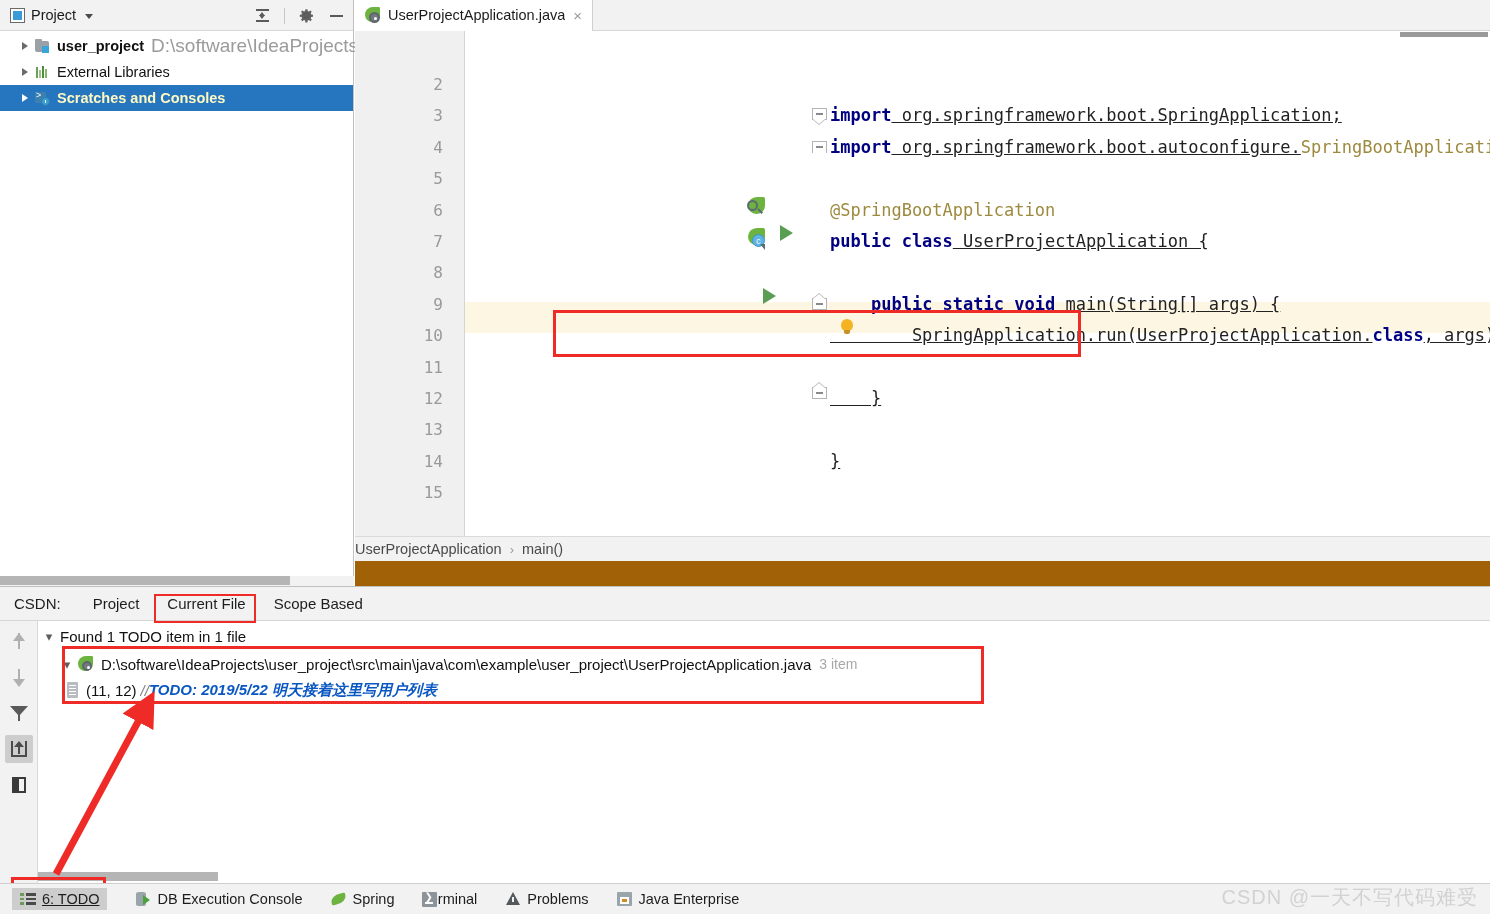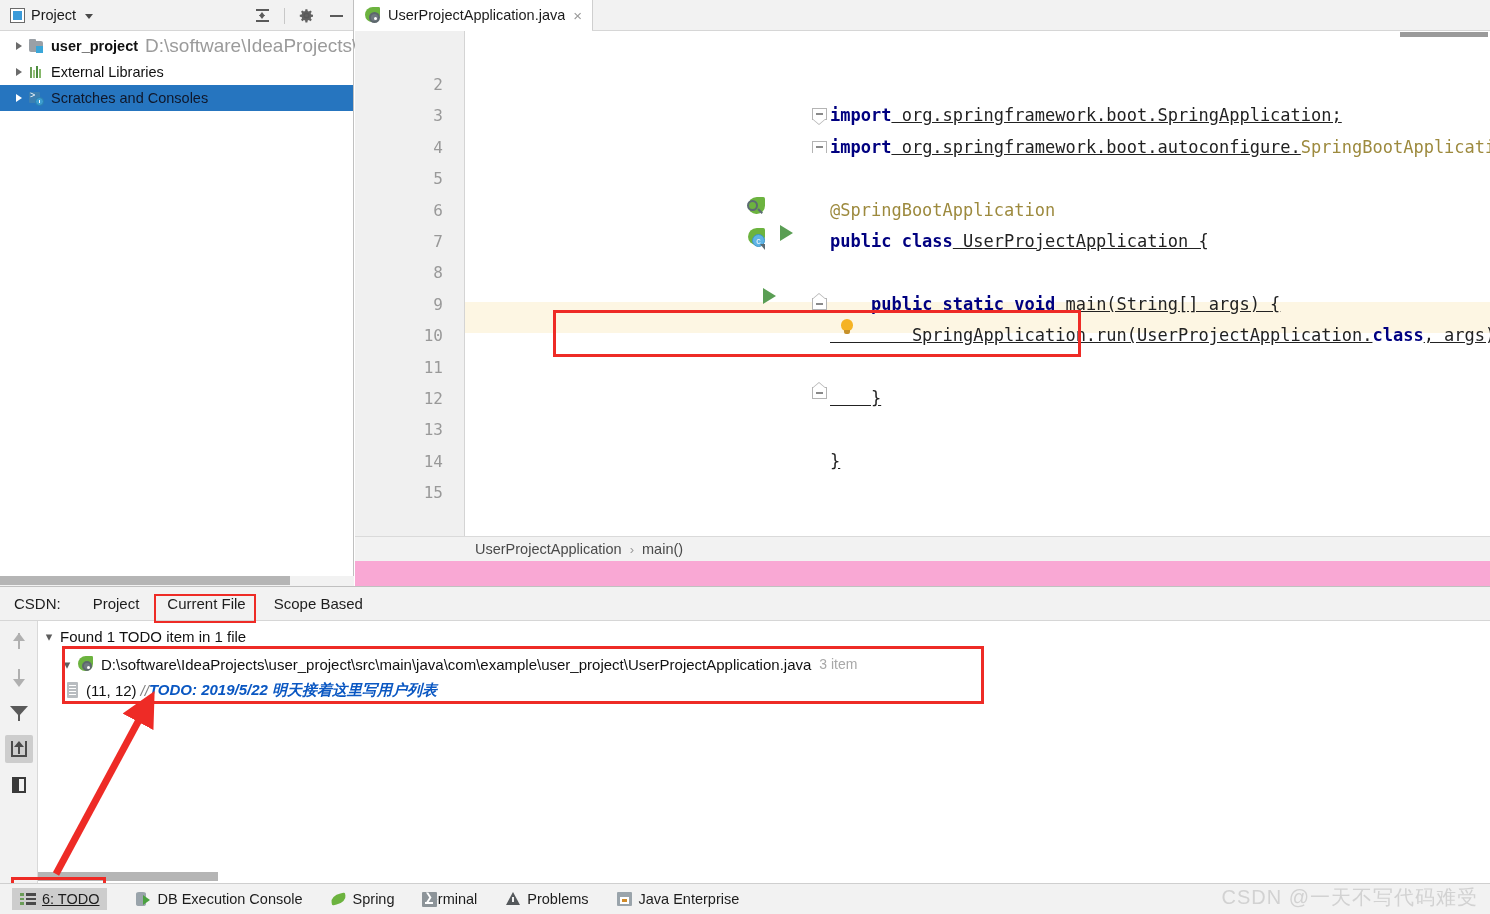--- a/index.html
+++ b/index.html
@@ -66,21 +66,21 @@
   .ico-collapse .arw-dn { bottom: 5px; border-left: 3.5px solid transparent; border-right: 3.5px solid transparent; border-top: 4px solid #5a5a5a; }
   .sep-v { width: 1px; height: 16px; background: #c8c8c8; }
   .ico-gear svg { display: block; }
   .ico-min::before {
     content: ""; position: absolute; left: 2px; top: 8px; width: 13px; height: 2px; background: #5a5a5a;
   }
 
   #project-tree { padding-top: 2px; font-size: 14.5px; }
   .tree-row {
     height: 26px; display: flex; align-items: center;
-    padding-left: 10px; cursor: default; white-space: nowrap;
+    padding-left: 16px; cursor: default; white-space: nowrap;
   }
   .tree-row.selected { background: #2675bf; color: #fff; }
   .tw-arrow {
     width: 18px; flex: 0 0 18px; display: flex; align-items: center; justify-content: center;
   }
   .tw-arrow i {
     display: block; width: 0; height: 0;
     border-top: 4.5px solid transparent;
     border-bottom: 4.5px solid transparent;
     border-left: 6px solid #6b6b6b;
@@ -102,28 +102,28 @@
   .ic-lib .b4 { left: 11px; height: 9px; background: #86b86a; }
 
   
   .ic-scratch .sq { position: absolute; left: 1px; top: 2px; width: 11px; height: 11px; background: #3c7fb1; border-radius: 1px; }
   .ic-scratch .sq::after { content: ">"; position: absolute; left: 1px; top: -2px; font-size: 9px; color: #fff; }
   .ic-scratch .clk { position: absolute; left: 7px; top: 7px; width: 9px; height: 9px; border-radius: 50%; background: #3c9dd0; border: 1px solid #2a7fae; }
   .ic-scratch .clk::after { content: ""; position: absolute; left: 3px; top: 1.5px; width: 1px; height: 3px; background: #fff; }
 
   .tree-label { font-weight: bold; color: #111; }
   .tree-label.plain { font-weight: normal; }
-  .tree-row.selected .tree-label { font-weight: normal; color: #0f172a; }
+  .tree-row.selected .tree-label { font-weight: bold; color: #fef9c3; }
   .tree-path { color: #9b9b9b; font-weight: normal; margin-left: 7px; font-size: 19px; }
 
   
   #editor-area {
     position: absolute; left: 355px; top: 0;
     width: 1135px; height: 586px;
-    background: #f9a8d4;
+    background: #a16207;
   }
   #tab-bar {
     height: 31px; background: #f2f2f2;
     display: flex; align-items: stretch;
     border-bottom: 1px solid #d6d6d6;
   }
   #file-tab {
     display: flex; align-items: center; gap: 6px;
     padding: 0 8px 0 10px;
     background: #ffffff;
@@ -209,21 +209,21 @@
   .bean-ico .cbadge::after { content:""; position:absolute; right:-1px; bottom:-4px; width:0;height:0; border-left:5px solid transparent; border-right:0 solid transparent; border-top:6px solid #5c6b73; }
   .bulb {
     position: absolute; width: 14px; height: 16px;
   }
   .bulb .glass { position: absolute; left: 1px; top: 0; width: 12px; height: 12px; border-radius: 50% 50% 45% 45%; background: #f5b324; }
   .bulb .base { position: absolute; left: 4px; top: 11px; width: 6px; height: 4px; background: #c79129; border-radius: 0 0 2px 2px; }
 
   #breadcrumb-bar {
     position: absolute; left: 0; bottom: 0; width: 100%; height: 25px;
     background: #f2f2f2; border-top: 1px solid #dadada;
-    display: flex; align-items: center; padding-left: 120px; gap: 8px;
+    display: flex; align-items: center; gap: 8px;
     font-size: 14.5px; color: #4a4a4a;
   }
   .bc-sep { color: #9a9a9a; font-size: 13px; }
 
   
   #proj-hscroll {
     position: absolute; left: 0; top: 576px; width: 290px; height: 9px;
     background: #b5b5b5; border-radius: 0;
   }
   #proj-hscroll-track {

